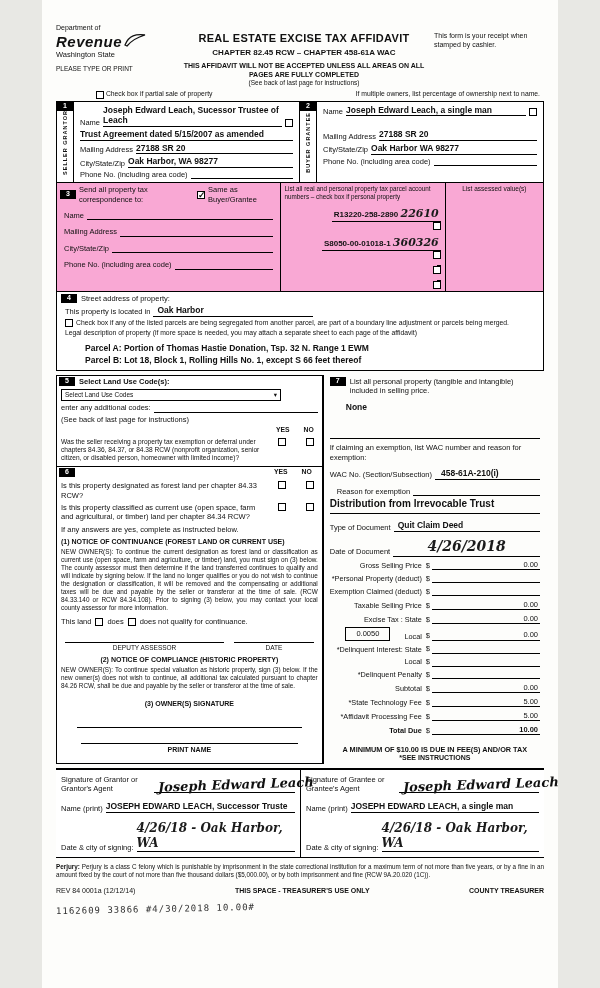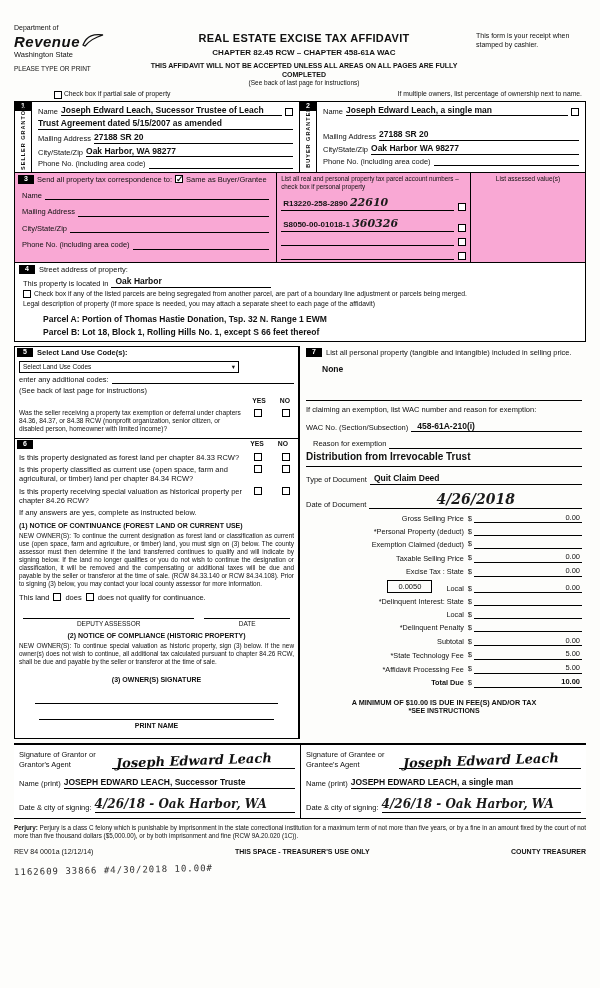--- a/index.html
+++ b/index.html
@@ -1,19 +1,19 @@
 <!DOCTYPE html>
 <html><head>
 <meta charset="utf-8">
 <style>
   * { margin:0; padding:0; box-sizing:border-box; }
   html,body { background:#e8e8e4; }
   body { font-family:"Liberation Sans", sans-serif; color:#111; }
   .page {
-    width:600px; height:988px; margin:0 auto; background:#fdfdfb;
+    width:516px; height:988px; margin:0 auto; background:#fdfdfb;
     position:relative; padding:24px 14px 0 14px; overflow:hidden;
     font-size:7.5px; line-height:1.25;
   }
   
   .hdr { display:flex; align-items:flex-start; }
   .logo { width:118px; }
   .logo-dept { font-size:7px; }
   .logo-rev { font-size:15px; font-weight:bold; font-style:italic; letter-spacing:.5px; display:inline-block; }
   .flag { display:inline-block; vertical-align:top; margin-left:2px; }
   .logo-state { font-size:7.5px; margin-top:-2px; }
@@ -45,21 +45,21 @@
   .vert { width:13px; border-right:1px solid #000; display:flex; flex-direction:column; align-items:center;
           justify-content:center; font-size:5.5px; font-weight:bold; }
   .vert span { writing-mode:vertical-rl; transform:rotate(180deg); letter-spacing:1px; }
   .party-fields { flex:1; padding:1px 2px; }
   .party .badge { position:absolute; }
   
   .sec3 { display:flex; border:1px solid #000; border-top:none; background:#f9a8d4; }
   .sec3-left { width:46%; border-right:1px solid #000; padding:2px 3px; }
   .sec3-mid { width:34%; border-right:1px solid #000; padding:2px 4px; font-size:6.3px; }
   .sec3-right { flex:1; padding:2px 4px; font-size:6.5px; }
-  .parcelrow { display:flex; align-items:flex-end; margin-top:6px; }
+  .parcelrow { display:flex; align-items:flex-end; margin-top:6px;flex-direction:column; }
   .parcel-num { border-bottom:1px solid #000; flex:1; font-size:8px; font-weight:bold; padding:0 2px; white-space:nowrap; }
   
   .sec4 { border:1px solid #000; border-top:none; background:#fff; padding:2px 4px 4px 4px; }
   
   .cols { display:flex; margin-top:4px; }
   .col-left { width:285px; }
   .col-right { flex:1; border-left:1px solid #000; padding:2px 4px 0 6px; }
   .qrow { display:flex; align-items:flex-start; margin:3px 4px 0 4px; }
   .qtext { flex:1; padding-right:6px; }
   .qcbs { width:44px; display:flex; justify-content:space-between; flex:none; padding:0 4px; }
@@ -304,27 +304,20 @@
               <span class="cb"></span>
             </span>
         </div>
         <div class="qrow">
           <span class="qtext">Is this property classified as current use (open space, farm and agricultural, or timber) land per chapter 84.34 RCW?</span>
           <span class="qcbs">
               <span class="cb"></span>
               <span class="cb"></span>
             </span>
         </div>
-        <div class="qrow">
-          <span class="qtext">Is this property receiving special valuation as historical property per chapter 84.26 RCW?</span>
-          <span class="qcbs">
-              <span class="cb"></span>
-              <span class="cb"></span>
-            </span>
-        </div>
         <div style="margin:3px 4px 0 4px;">If any answers are yes, complete as instructed below.</div>
 
         <div class="notice-title">(1) NOTICE OF CONTINUANCE (FOREST LAND OR CURRENT USE)</div>
         <div class="notice-body">NEW OWNER(S): To continue the current designation as forest land or classification as current use (open space, farm and agriculture, or timber) land, you must sign on (3) below. The county assessor must then determine if the land transferred continues to qualify and will indicate by signing below. If the land no longer qualifies or you do not wish to continue the designation or classification, it will be removed and the compensating or additional taxes will be due and payable by the seller or transferor at the time of sale. (RCW 84.33.140 or RCW 84.34.108). Prior to signing (3) below, you may contact your local county assessor for more information.</div>
 
         <div style="display:flex;align-items:center;gap:4px;margin:5px 4px 0 4px;">
           <span>This land</span>
           <span class="cb"></span>
           <span>does</span>
           <span class="cb"></span>

